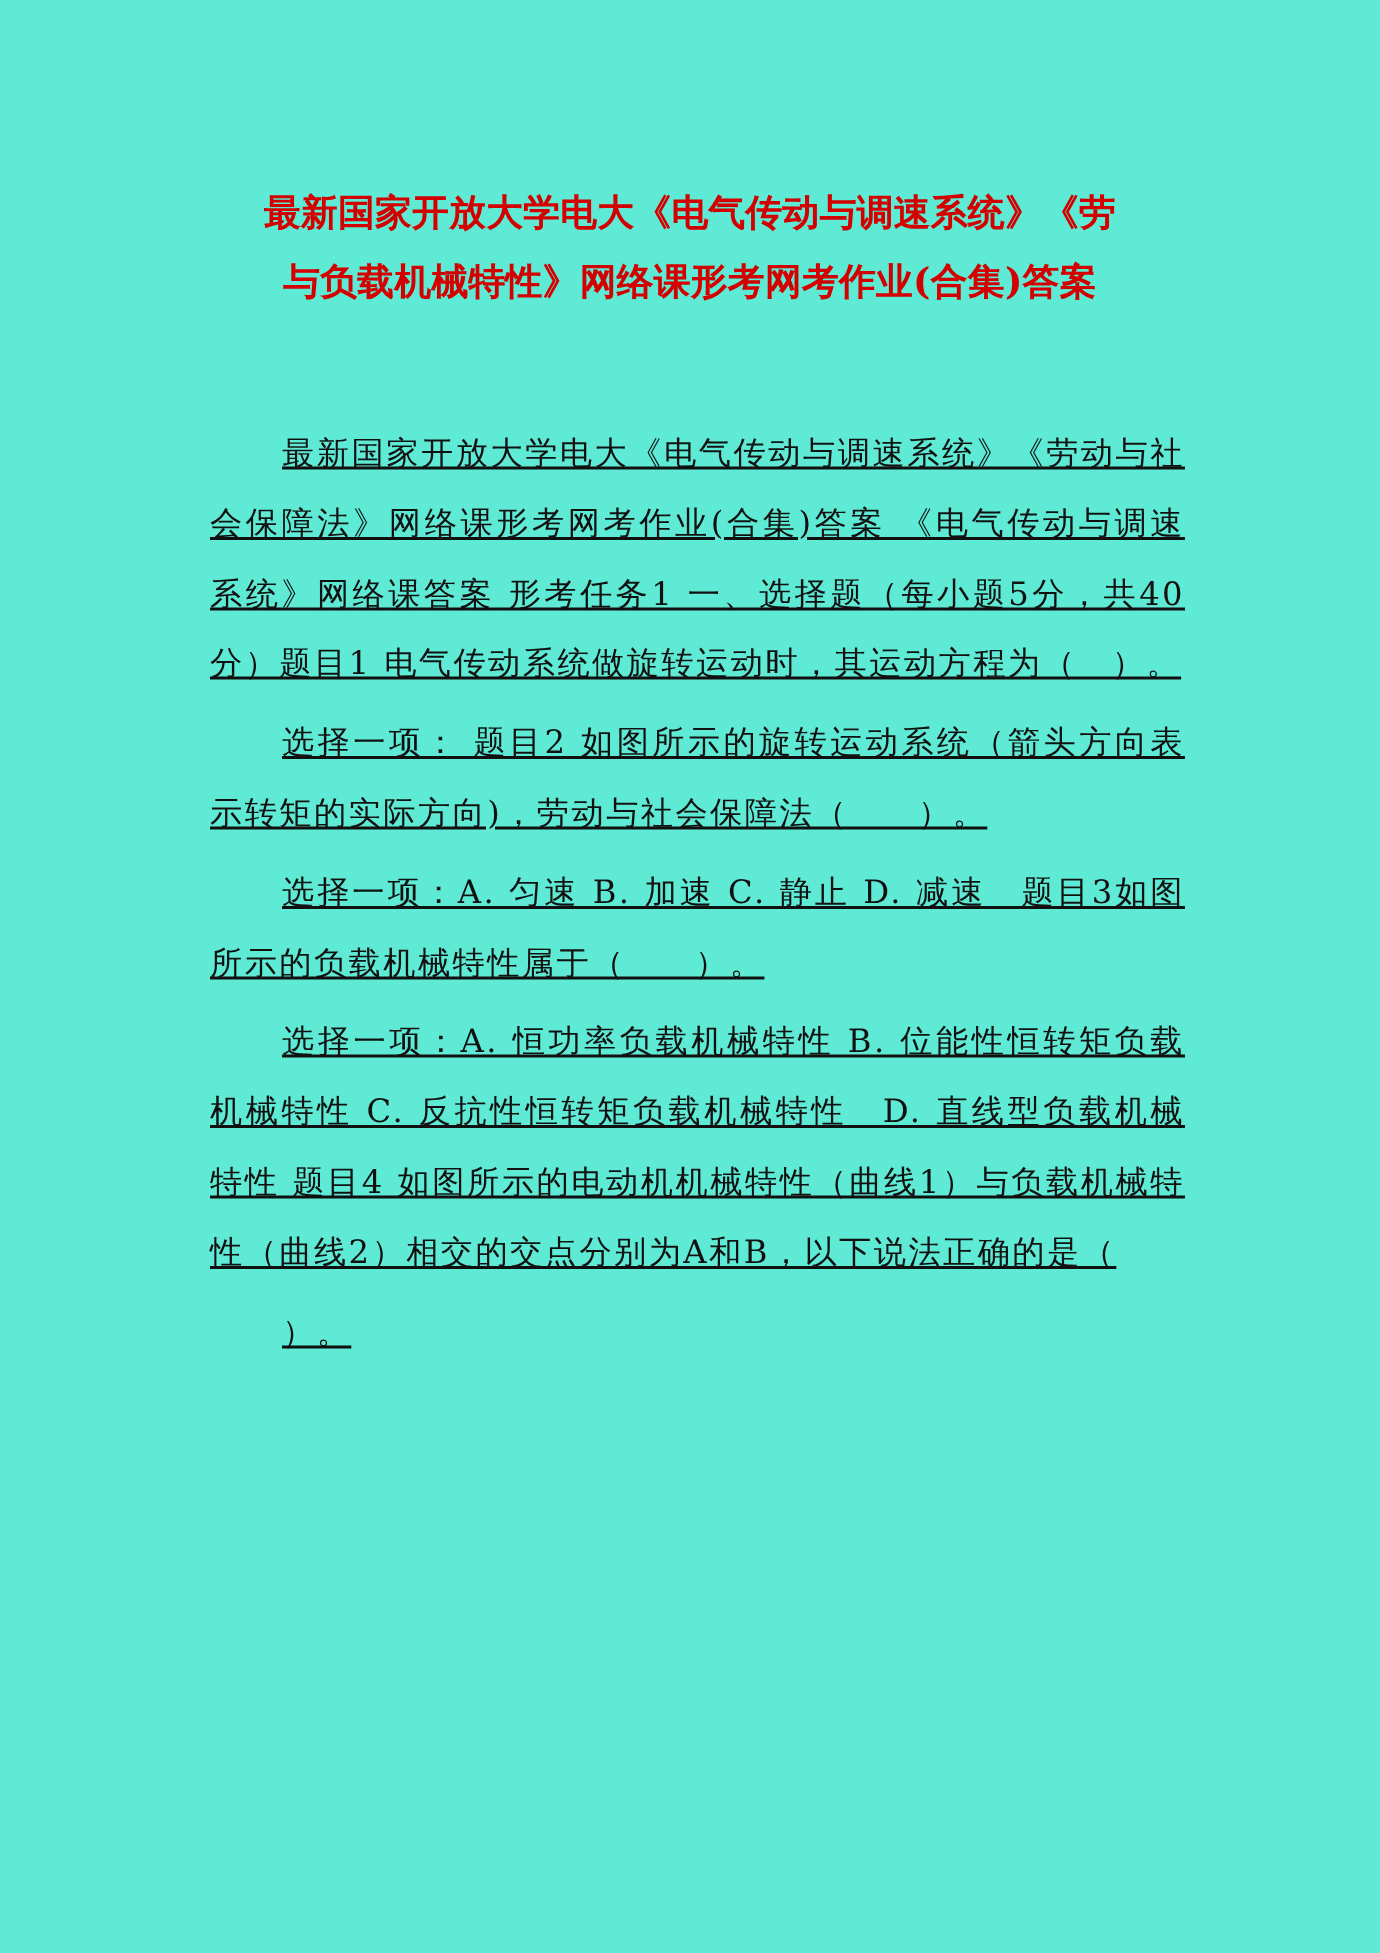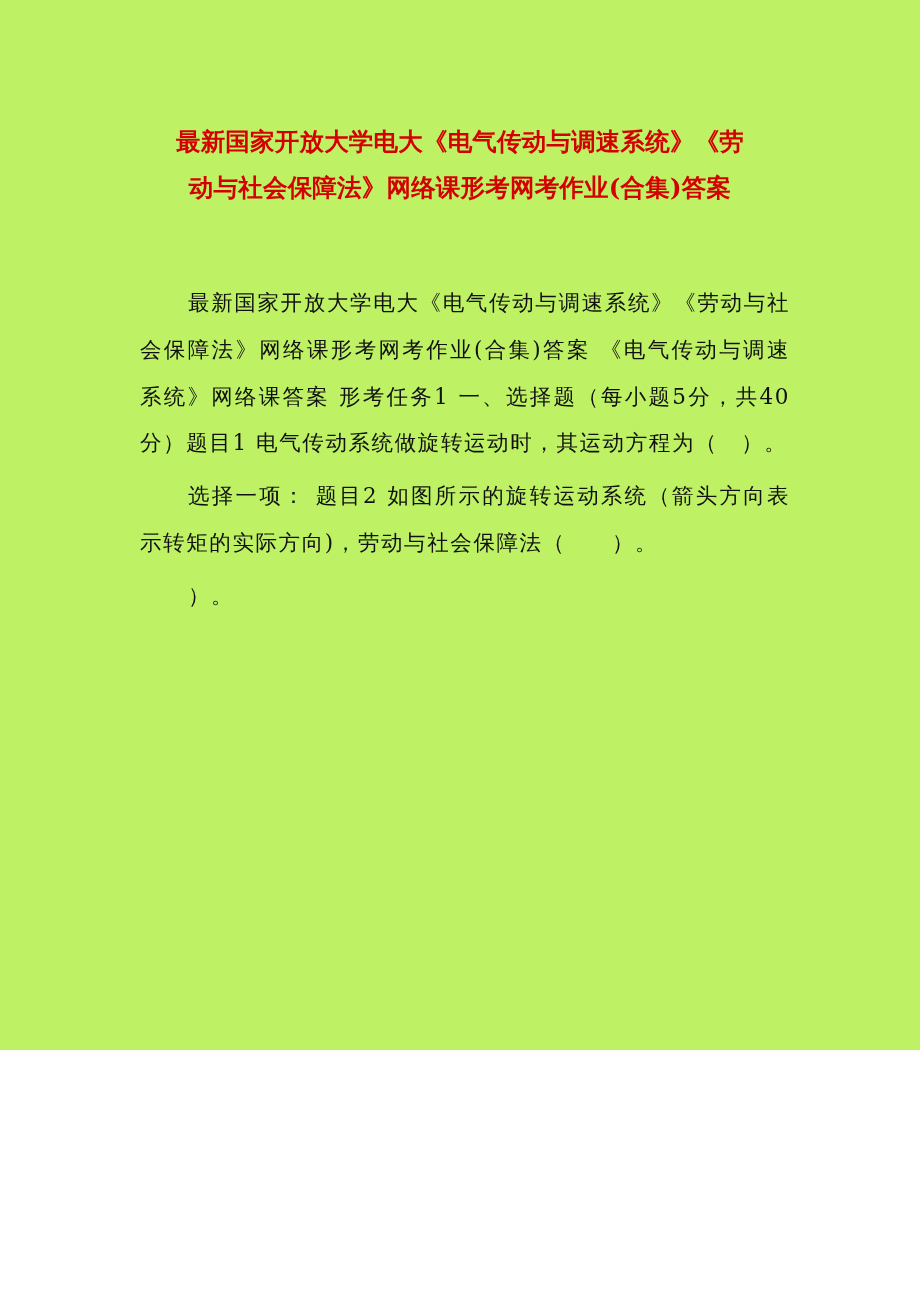--- a/index.html
+++ b/index.html
@@ -11,22 +11,22 @@
       width: 920px;
       height: 1302px;
       overflow: hidden;
       position: relative;
     }
     .page {
       position: absolute;
       left: 0;
       top: 0;
       width: 920px;
-      height: 1050px;
-      background: #bef264;
+      height: 1302px;
+      background: #5eead4;
     }
     .doc-title {
       position: absolute;
       left: 130px;
       top: 119px;
       width: 660px;
       margin: 0;
       text-align: center;
       color: #d40000;
       font-family: "DejaVu Serif", "Liberation Serif", serif;
@@ -42,38 +42,41 @@
     .doc-body {
       position: absolute;
       left: 140px;
       top: 280px;
       width: 650px;
       color: #111111;
       font-family: "DejaVu Serif", "Liberation Serif", serif;
       font-size: 21.5px;
       line-height: 46.8px;
       letter-spacing: 1.6px;
+      text-decoration: underline;
     }
     .doc-body p {
       margin: 0 0 6px 0;
       text-indent: 48px;
       text-align: justify;
       text-align-last: left;
     }
     .doc-body p.cont {
       text-indent: 48px;
     }
   </style>
 </head>
 <body>
 
 <div class="page">
   <h1 class="doc-title">
     <span>最新国家开放大学电大《电气传动与调速系统》《劳</span>
-    <span>动与社会保障法》网络课形考网考作业(合集)答案</span>
+    <span>与负载机械特性》网络课形考网考作业(合集)答案</span>
   </h1>
 
   <div class="doc-body">
     <p>最新国家开放大学电大《电气传动与调速系统》《劳动与社会保障法》网络课形考网考作业(合集)答案 《电气传动与调速系统》网络课答案 形考任务1 一、选择题（每小题5分，共40分）题目1 电气传动系统做旋转运动时，其运动方程为（　）。</p>
     <p>选择一项： 题目2 如图所示的旋转运动系统（箭头方向表示转矩的实际方向)，劳动与社会保障法（　　）。</p>
+    <p>选择一项：A. 匀速 B. 加速 C. 静止 D. 减速　题目3如图所示的负载机械特性属于（　　）。</p>
+    <p>选择一项：A. 恒功率负载机械特性 B. 位能性恒转矩负载机械特性 C. 反抗性恒转矩负载机械特性　D. 直线型负载机械特性 题目4 如图所示的电动机机械特性（曲线1）与负载机械特性（曲线2）相交的交点分别为A和B，以下说法正确的是（</p>
     <p class="cont">）。</p>
   </div>
 </div>
 
 </body></html>

